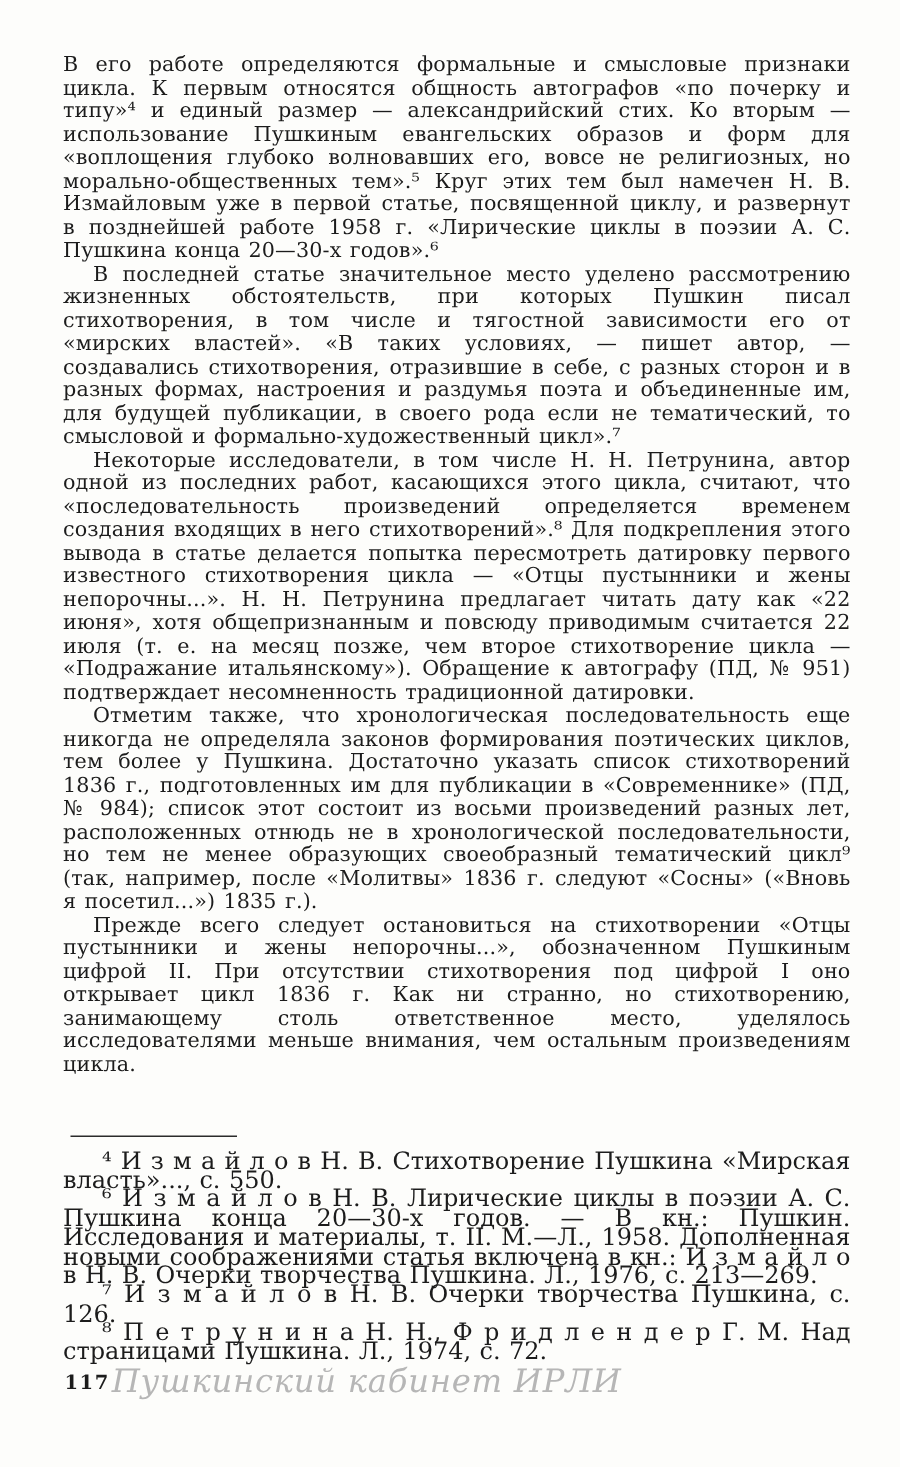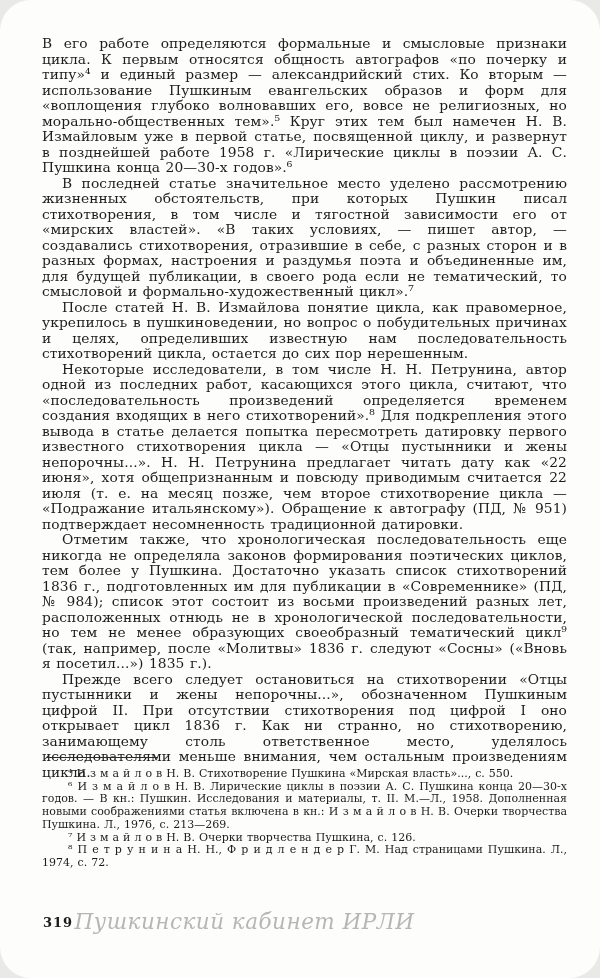--- a/index.html
+++ b/index.html
@@ -9,21 +9,20 @@
   }
   .page {
     position: relative;
     width: 600px;
     height: 978px;
     background: #fdfdfb;
     color: #1c1c1c;
     font-family: "DejaVu Serif", "Liberation Serif", serif;
     overflow: hidden;
     margin: 0 auto;
-    border-radius: 31px;
   }
   .body-text {
     position: absolute;
     left: 42px;
     top: 36px;
     width: 525px;
   }
   .par {
     margin: 0;
     font-size: 13.8px;
@@ -45,21 +44,21 @@
     border-top: 1.5px solid #2b2b2b;
   }
   .footnotes {
     position: absolute;
     left: 42px;
     top: 768px;
     width: 525px;
   }
   .fn {
     margin: 0;
-    font-size: 11px;
+    font-size: 16px;
     line-height: 12.7px;
     text-align: justify;
     text-indent: 26px;
     word-spacing: 0.5px;
   }
   .pageno {
     position: absolute;
     left: 43px;
     top: 915px;
     font-size: 13px;
@@ -80,31 +79,30 @@
   }
 </style>
 </head>
 <body>
 
 <div class="page">
 
   <div class="body-text">
     <p class="par no-indent">В его работе определяются формальные и смысловые признаки цикла. К первым относятся общность автографов «по почерку и типу»⁴ и единый размер — александрийский стих. Ко вторым — использование Пушкиным евангельских образов и форм для «воплощения глубоко волновавших его, вовсе не религиозных, но морально-общественных тем».⁵ Круг этих тем был намечен Н. В. Измайловым уже в первой статье, посвященной циклу, и развернут в позднейшей работе 1958 г. «Лирические циклы в поэзии А. С. Пушкина конца 20—30-х годов».⁶</p>
     <p class="par">В последней статье значительное место уделено рассмотрению жизненных обстоятельств, при которых Пушкин писал стихотворения, в том числе и тягостной зависимости его от «мирских властей». «В таких условиях, — пишет автор, — создавались стихотворения, отразившие в себе, с разных сторон и в разных формах, настроения и раздумья поэта и объединенные им, для будущей публикации, в своего рода если не тематический, то смысловой и формально-художественный цикл».⁷</p>
-    <p class="par">После статей Н. В. Измайлова понятие цикла, как правомерное, укрепилось в пушкиноведении, но вопрос о побудительных причинах и целях, определивших известную нам последовательность стихотворений цикла, остается до сих пор нерешенным.</p>
     <p class="par">Некоторые исследователи, в том числе Н. Н. Петрунина, автор одной из последних работ, касающихся этого цикла, считают, что «последовательность произведений определяется временем создания входящих в него стихотворений».⁸ Для подкрепления этого вывода в статье делается попытка пересмотреть датировку первого известного стихотворения цикла — «Отцы пустынники и жены непорочны...». Н. Н. Петрунина предлагает читать дату как «22 июня», хотя общепризнанным и повсюду приводимым считается 22 июля (т. е. на месяц позже, чем второе стихотворение цикла — «Подражание итальянскому»). Обращение к автографу (ПД, № 951) подтверждает несомненность традиционной датировки.</p>
     <p class="par">Отметим также, что хронологическая последовательность еще никогда не определяла законов формирования поэтических циклов, тем более у Пушкина. Достаточно указать список стихотворений 1836 г., подготовленных им для публикации в «Современнике» (ПД, № 984); список этот состоит из восьми произведений разных лет, расположенных отнюдь не в хронологической последовательности, но тем не менее образующих своеобразный тематический цикл⁹ (так, например, после «Молитвы» 1836 г. следуют «Сосны» («Вновь я посетил...») 1835 г.).</p>
     <p class="par">Прежде всего следует остановиться на стихотворении «Отцы пустынники и жены непорочны...», обозначенном Пушкиным цифрой II. При отсутствии стихотворения под цифрой I оно открывает цикл 1836 г. Как ни странно, но стихотворению, занимающему столь ответственное место, уделялось исследователями меньше внимания, чем остальным произведениям цикла.</p>
   </div>
 
   <div class="fn-sep"></div>
 
   <div class="footnotes">
     <p class="fn">⁴ И з м а й л о в  Н. В. Стихотворение Пушкина «Мирская власть»..., с. 550.</p>
     <p class="fn">⁶ И з м а й л о в  Н. В. Лирические циклы в поэзии А. С. Пушкина конца 20—30-х годов. — В кн.: Пушкин. Исследования и материалы, т. II. М.—Л., 1958. Дополненная новыми соображениями статья включена в кн.: И з м а й л о в  Н. В. Очерки творчества Пушкина. Л., 1976, с. 213—269.</p>
     <p class="fn">⁷ И з м а й л о в  Н. В. Очерки творчества Пушкина, с. 126.</p>
     <p class="fn">⁸ П е т р у н и н а  Н. Н.,  Ф р и д л е н д е р  Г. М. Над страницами Пушкина. Л., 1974, с. 72.</p>
   </div>
 
-  <span class="pageno">319</span>
+  <span class="pageno">117</span>
   <span class="watermark">Пушкинский кабинет ИРЛИ</span>
 
 </div>
 
 </body></html>

